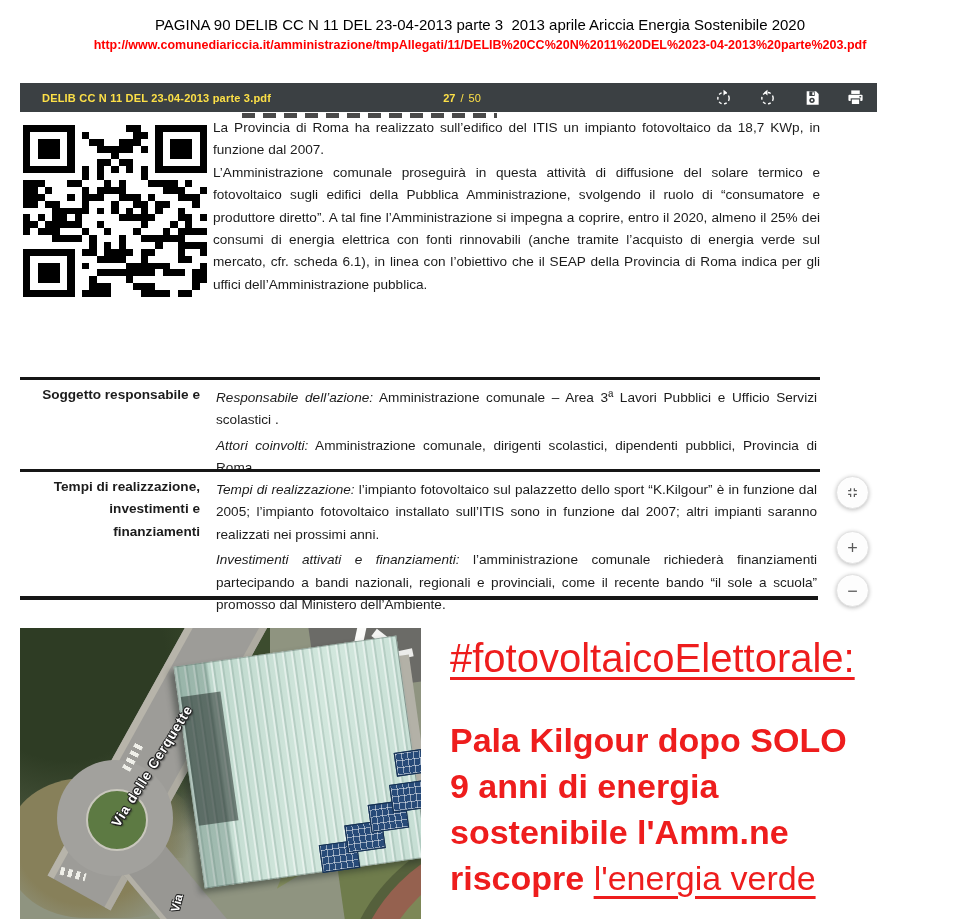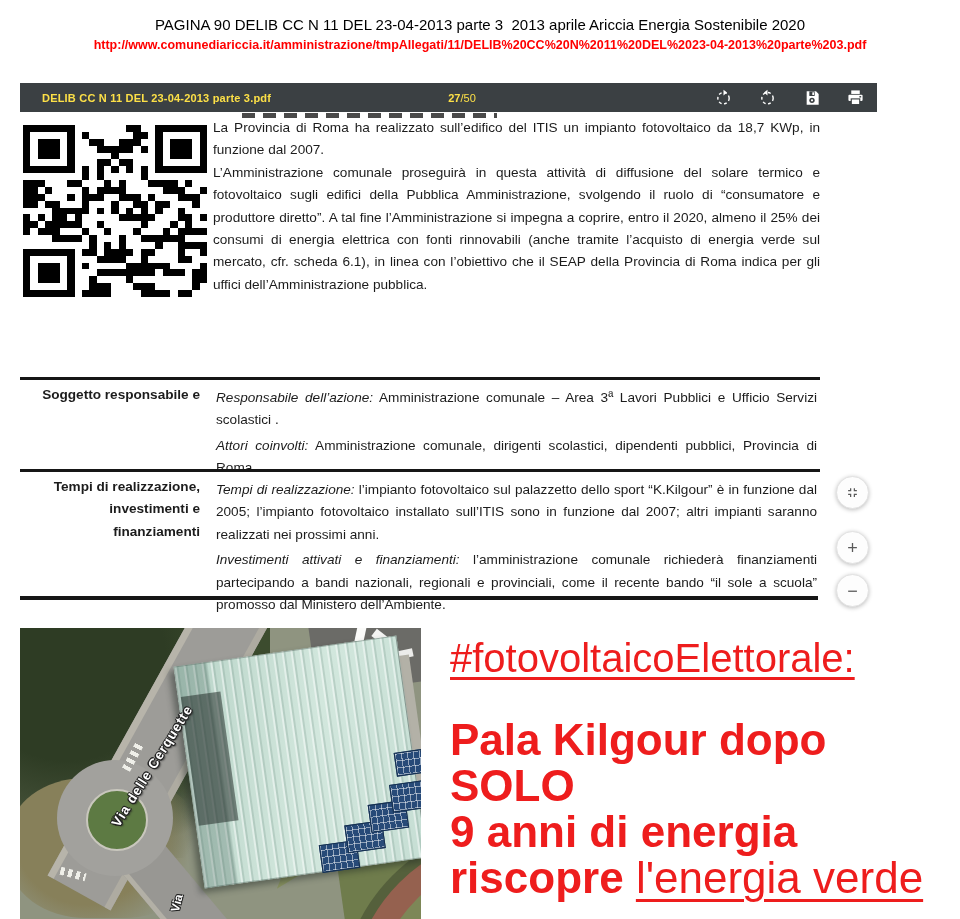--- a/index.html
+++ b/index.html
@@ -9,21 +9,21 @@
 
   
   .page-title{left:0;top:16px;width:960px;text-align:center;font-size:15px;color:#000;white-space:pre-wrap;}
   .source-url{left:0;top:38px;width:960px;text-align:center;font-size:12.5px;font-weight:bold;color:#ff0000;}
 
   
   .toolbar{left:20px;top:83px;width:857px;height:29px;background:#3b4043;color:#fde047;
            display:flex;align-items:center;}
   .toolbar .fname{font-size:11px;font-weight:bold;margin-left:22px;letter-spacing:.2px;}
   .pageinfo{position:absolute;left:442px;top:0;height:29px;display:flex;align-items:center;
-            font-size:11px;transform:translateX(-50%);}
+            gap:5px;font-size:11px;transform:translateX(-50%);}
   .pageinfo .cur{font-weight:bold;}
   .tools{position:absolute;right:12px;top:0;height:29px;display:flex;align-items:center;gap:25px;}
   .tools button{background:none;border:none;padding:0;margin:0;width:19px;height:19px;cursor:pointer;
                 display:flex;align-items:center;justify-content:center;}
   .tools svg{display:block;}
 
   
   .doc{left:20px;top:112px;width:857px;height:488px;background:#fff;font-size:13.6px;color:#1c1c1c;}
   .sliver{left:222px;top:1px;width:255px;height:5px;overflow:hidden;opacity:.85;
           background:repeating-linear-gradient(90deg,#2a2a2a 0 13px,transparent 13px 21px);}
@@ -93,21 +93,21 @@
   .p4{left:196px;top:146px;} .p5{left:205px;top:115px;width:26px;height:22px;}
   .road-label{left:95px;top:190px;width:210px;transform:rotate(-58deg);transform-origin:0 50%;
     color:#fff;font-size:13.5px;font-weight:bold;letter-spacing:1px;
     text-shadow:-1px -1px 0 #222,1px -1px 0 #222,-1px 1px 0 #222,1px 1px 0 #222,0 2px 2px #222;}
   .road-label2{left:148px;top:268px;transform:rotate(-75deg);color:#fff;font-size:12px;font-weight:bold;
     text-shadow:-1px -1px 0 #222,1px -1px 0 #222,-1px 1px 0 #222,1px 1px 0 #222;}
 
   
   .note{left:450px;top:636px;width:505px;color:#ee1d1d;}
   .note .hashtag{font-size:40px;text-decoration:underline;text-decoration-thickness:3px;text-underline-offset:5px;}
-  .note .big{margin-top:36px;font-size:44px;font-weight:bold;line-height:46px;}
+  .note .big{margin-top:36px;font-size:34px;font-weight:bold;line-height:46px;}
   .note .link{font-weight:normal;text-decoration:underline;text-decoration-thickness:3px;text-underline-offset:6px;}
 </style>
 </head>
 <body>
 
 <div class="abs page-title">PAGINA 90 DELIB CC N 11 DEL 23-04-2013 parte 3  2013 aprile Ariccia Energia Sostenibile 2020</div>
 <div class="abs source-url">http://www.comunediariccia.it/amministrazione/tmpAllegati/11/DELIB%20CC%20N%2011%20DEL%2023-04-2013%20parte%203.pdf</div>
 
 <div class="abs toolbar">
   <span class="fname">DELIB CC N 11 DEL 23-04-2013 parte 3.pdf</span>
@@ -542,15 +542,16 @@
   </div>
   <div class="road-label">Via delle Cerquette</div>
   <div class="road-label2">Via</div>
 </div>
 
 <div class="abs note">
   <div class="hashtag">#fotovoltaicoElettorale:</div>
   <div class="big">
     <div>Pala Kilgour dopo SOLO</div>
     <div>9 anni di energia</div>
+    <div>sostenibile l'Amm.ne</div>
     <div><span>riscopre </span><span class="link">l'energia verde</span></div>
   </div>
 </div>
 
 </body></html>

